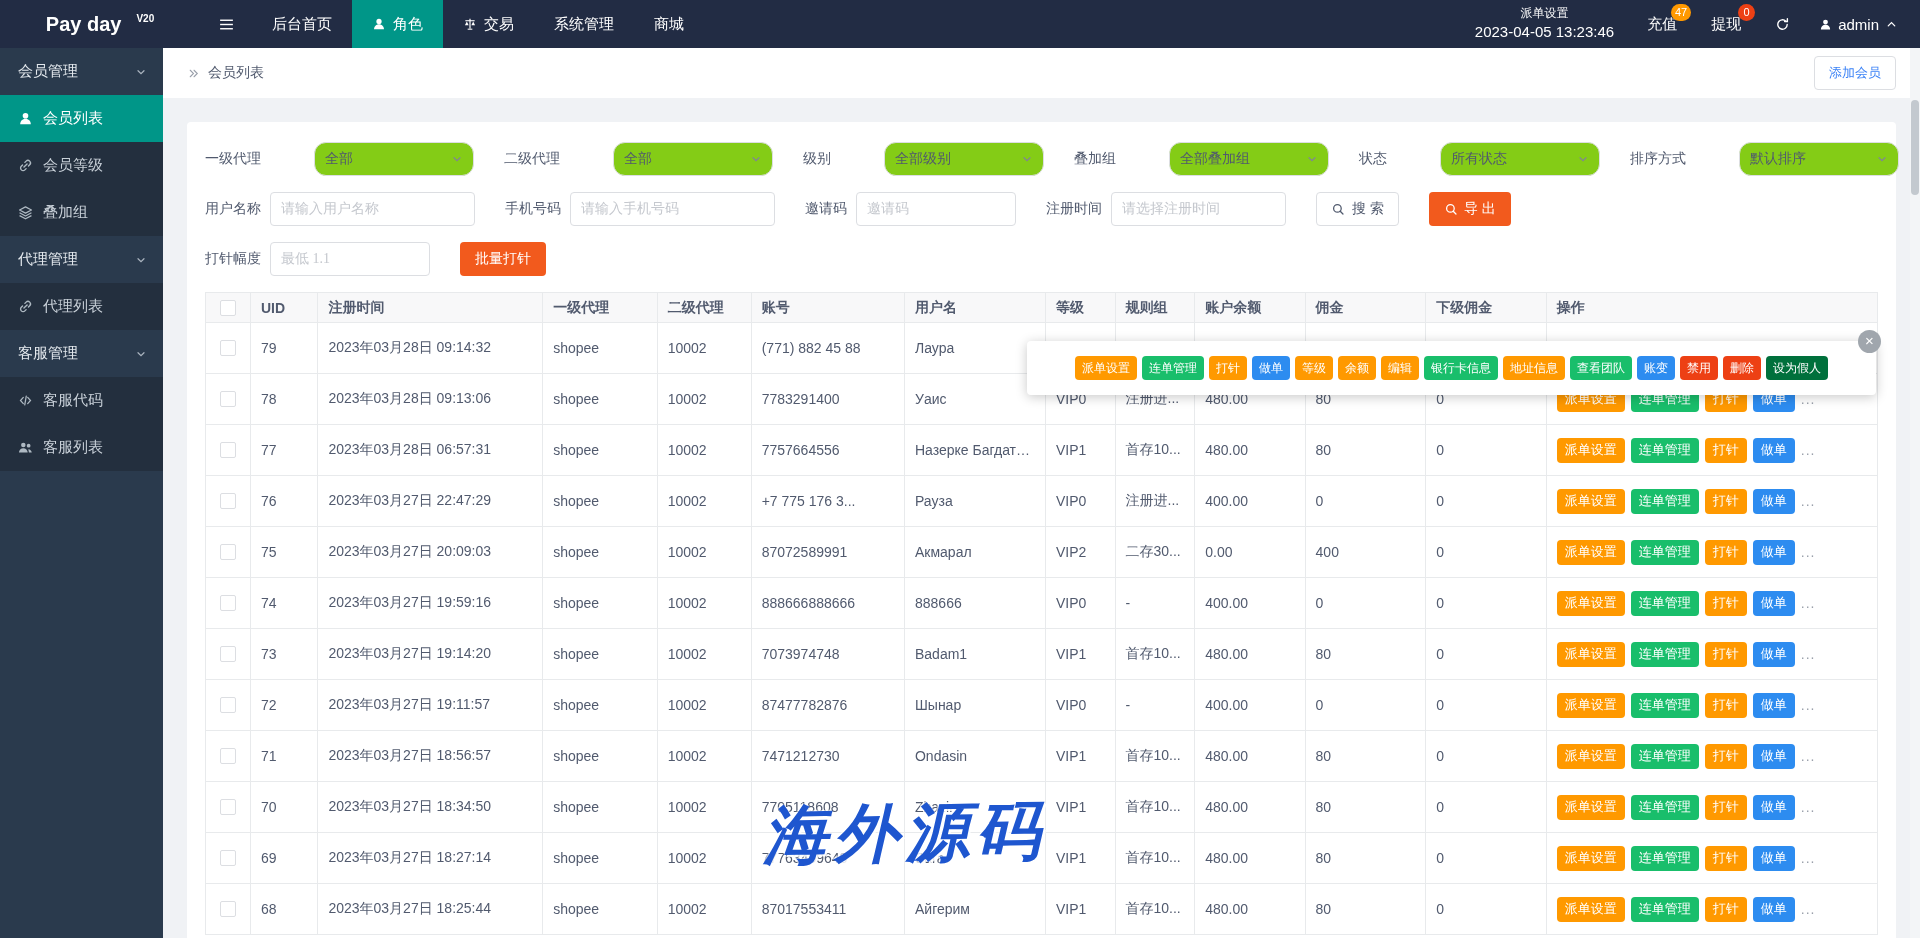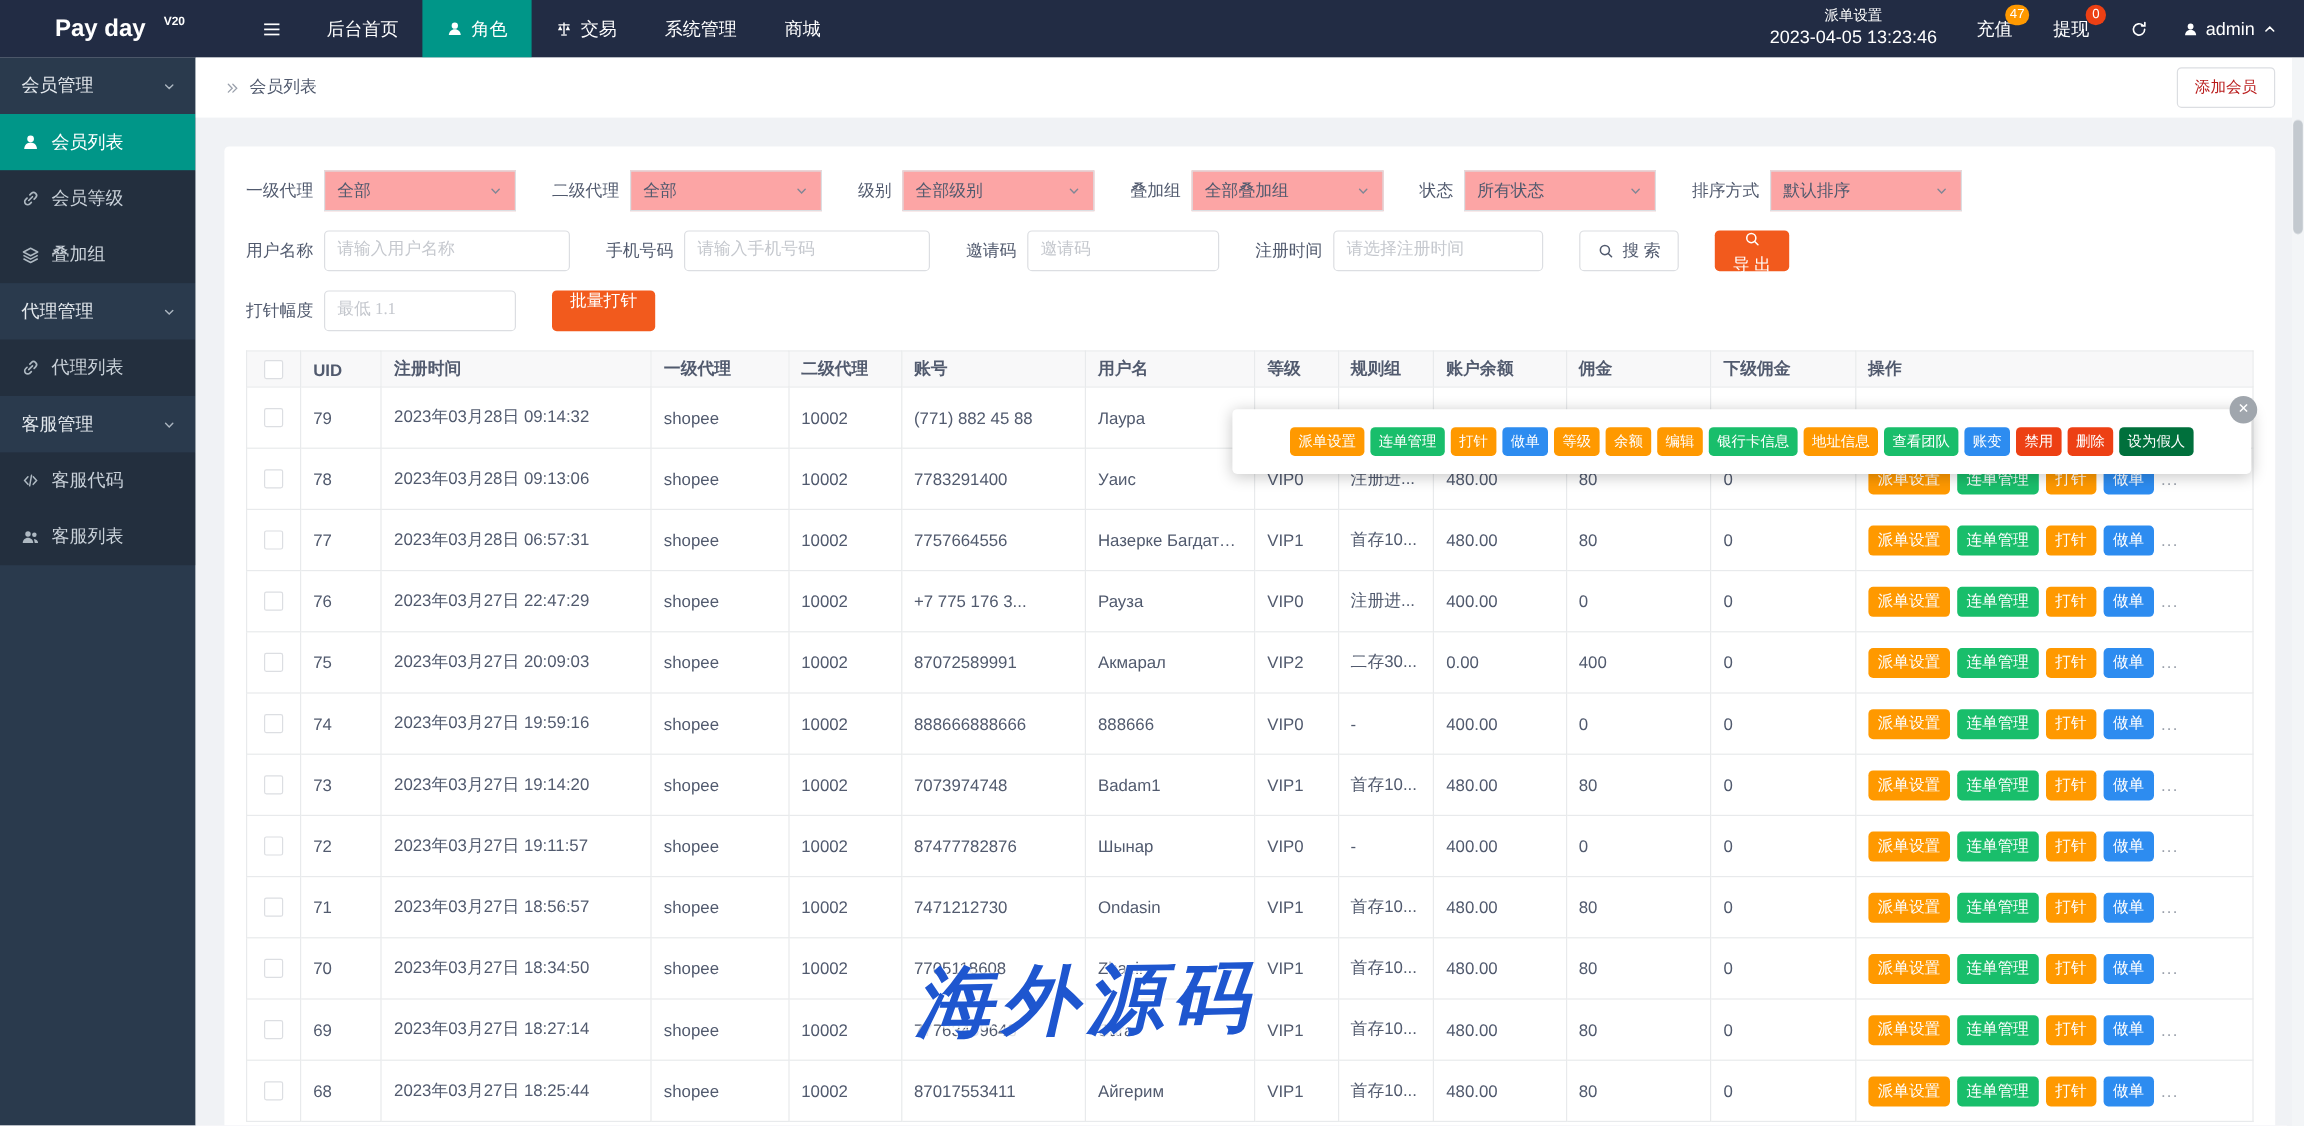--- a/index.html
+++ b/index.html
@@ -39,35 +39,35 @@
   .menu-group .icon { font-size:12px; color:#aab4bf; }
   .menu-item { height:47px; display:flex; align-items:center; gap:10px; padding:0 18px; color:#c9d1d9; font-size:15px; cursor:pointer; background:#232f3e; }
   .menu-item .icon { font-size:15px; color:#aeb9c2; }
   .menu-item.active { background:#009688; color:#fff; }
   .menu-item.active .icon { color:#fff; }
 
   .content { flex:1; display:flex; flex-direction:column; background:#f0f2f5; overflow:hidden; position:relative; }
   .breadcrumb-bar { height:50px; background:#fff; display:flex; align-items:center; justify-content:space-between; padding:0 24px; flex-shrink:0; }
   .breadcrumb { display:flex; align-items:center; gap:8px; font-size:14px; color:#515a6e; }
   .breadcrumb .icon { font-size:13px; color:#9aa0ab; }
-  .btn-plain { background:#fff; border:1px solid #dcdee2; border-radius:4px; padding:7px 14px; font-size:13px; color:#b91c1c; }
+  .btn-plain { background:#fff; border:1px solid #dcdee2; border-radius:4px; padding:7px 14px; font-size:13px; color:#3b82f6; }
   .content-body { padding:24px 24px 0; flex:1; }
   .card { background:#fff; border-radius:4px; padding:20px 18px 0; height:820px; }
 
   
   .filter-row { display:flex; align-items:center; gap:30px; margin-bottom:16px; }
   .filter-item { display:flex; align-items:center; gap:9px; }
   .filter-label { font-size:14px; color:#515a6e; white-space:nowrap; }
-  .select { width:160px; height:34px; border:1px solid #dcdee2; border-radius:0; background:#fca5a5; display:flex; align-items:center; justify-content:space-between; padding:0 10px; font-size:14px; color:#515a6e; cursor:pointer; }
+  .select { width:160px; height:34px; border:1px solid #dcdee2; border-radius:12px; background:#84cc16; display:flex; align-items:center; justify-content:space-between; padding:0 10px; font-size:14px; color:#515a6e; cursor:pointer;margin-left:44px; }
   .select .chev { font-size:12px; color:#808695; }
   .text-input { height:34px; border:1px solid #dcdee2; border-radius:4px; padding:0 10px; font-size:14px; color:#515a6e; background:#fff; }
   .text-input::placeholder { color:#c5c8ce; }
   .btn-search { display:flex; align-items:center; gap:7px; height:34px; padding:0 14px; background:#fff; border:1px solid #dcdee2; border-radius:4px; font-size:14px; color:#515a6e; }
   .btn-search .icon { font-size:14px; color:#515a6e; }
-  .btn-deep { display:flex; align-items:center; gap:6px; height:34px; padding:0 15px; background:#f25a1d; border-radius:4px; font-size:14px; color:#fff;flex-direction:column; }
+  .btn-deep { display:flex; align-items:center; gap:6px; height:34px; padding:0 15px; background:#f25a1d; border-radius:4px; font-size:14px; color:#fff; }
   .btn-deep .icon { font-size:14px; color:#fff; }
 
   
   .table-wrap { position:relative; margin-top:6px; }
   table { width:100%; border-collapse:collapse; table-layout:fixed; font-size:14px; color:#515a6e; }
   th { background:#f8f8f9; height:30px; text-align:left; padding:0 10px; font-weight:700; border:1px solid #e8eaec; white-space:nowrap; overflow:hidden; }
   td { height:51px; padding:0 10px; border:1px solid #e8eaec; background:#fff; white-space:nowrap; overflow:hidden; text-overflow:ellipsis; }
   .cb-col { text-align:center; }
   .cb { display:block; width:16px; height:16px; border:1px solid #dcdee2; border-radius:2px; background:#fff; margin:0 auto; cursor:pointer; }
   .actions { display:flex; align-items:center; gap:6px; }

